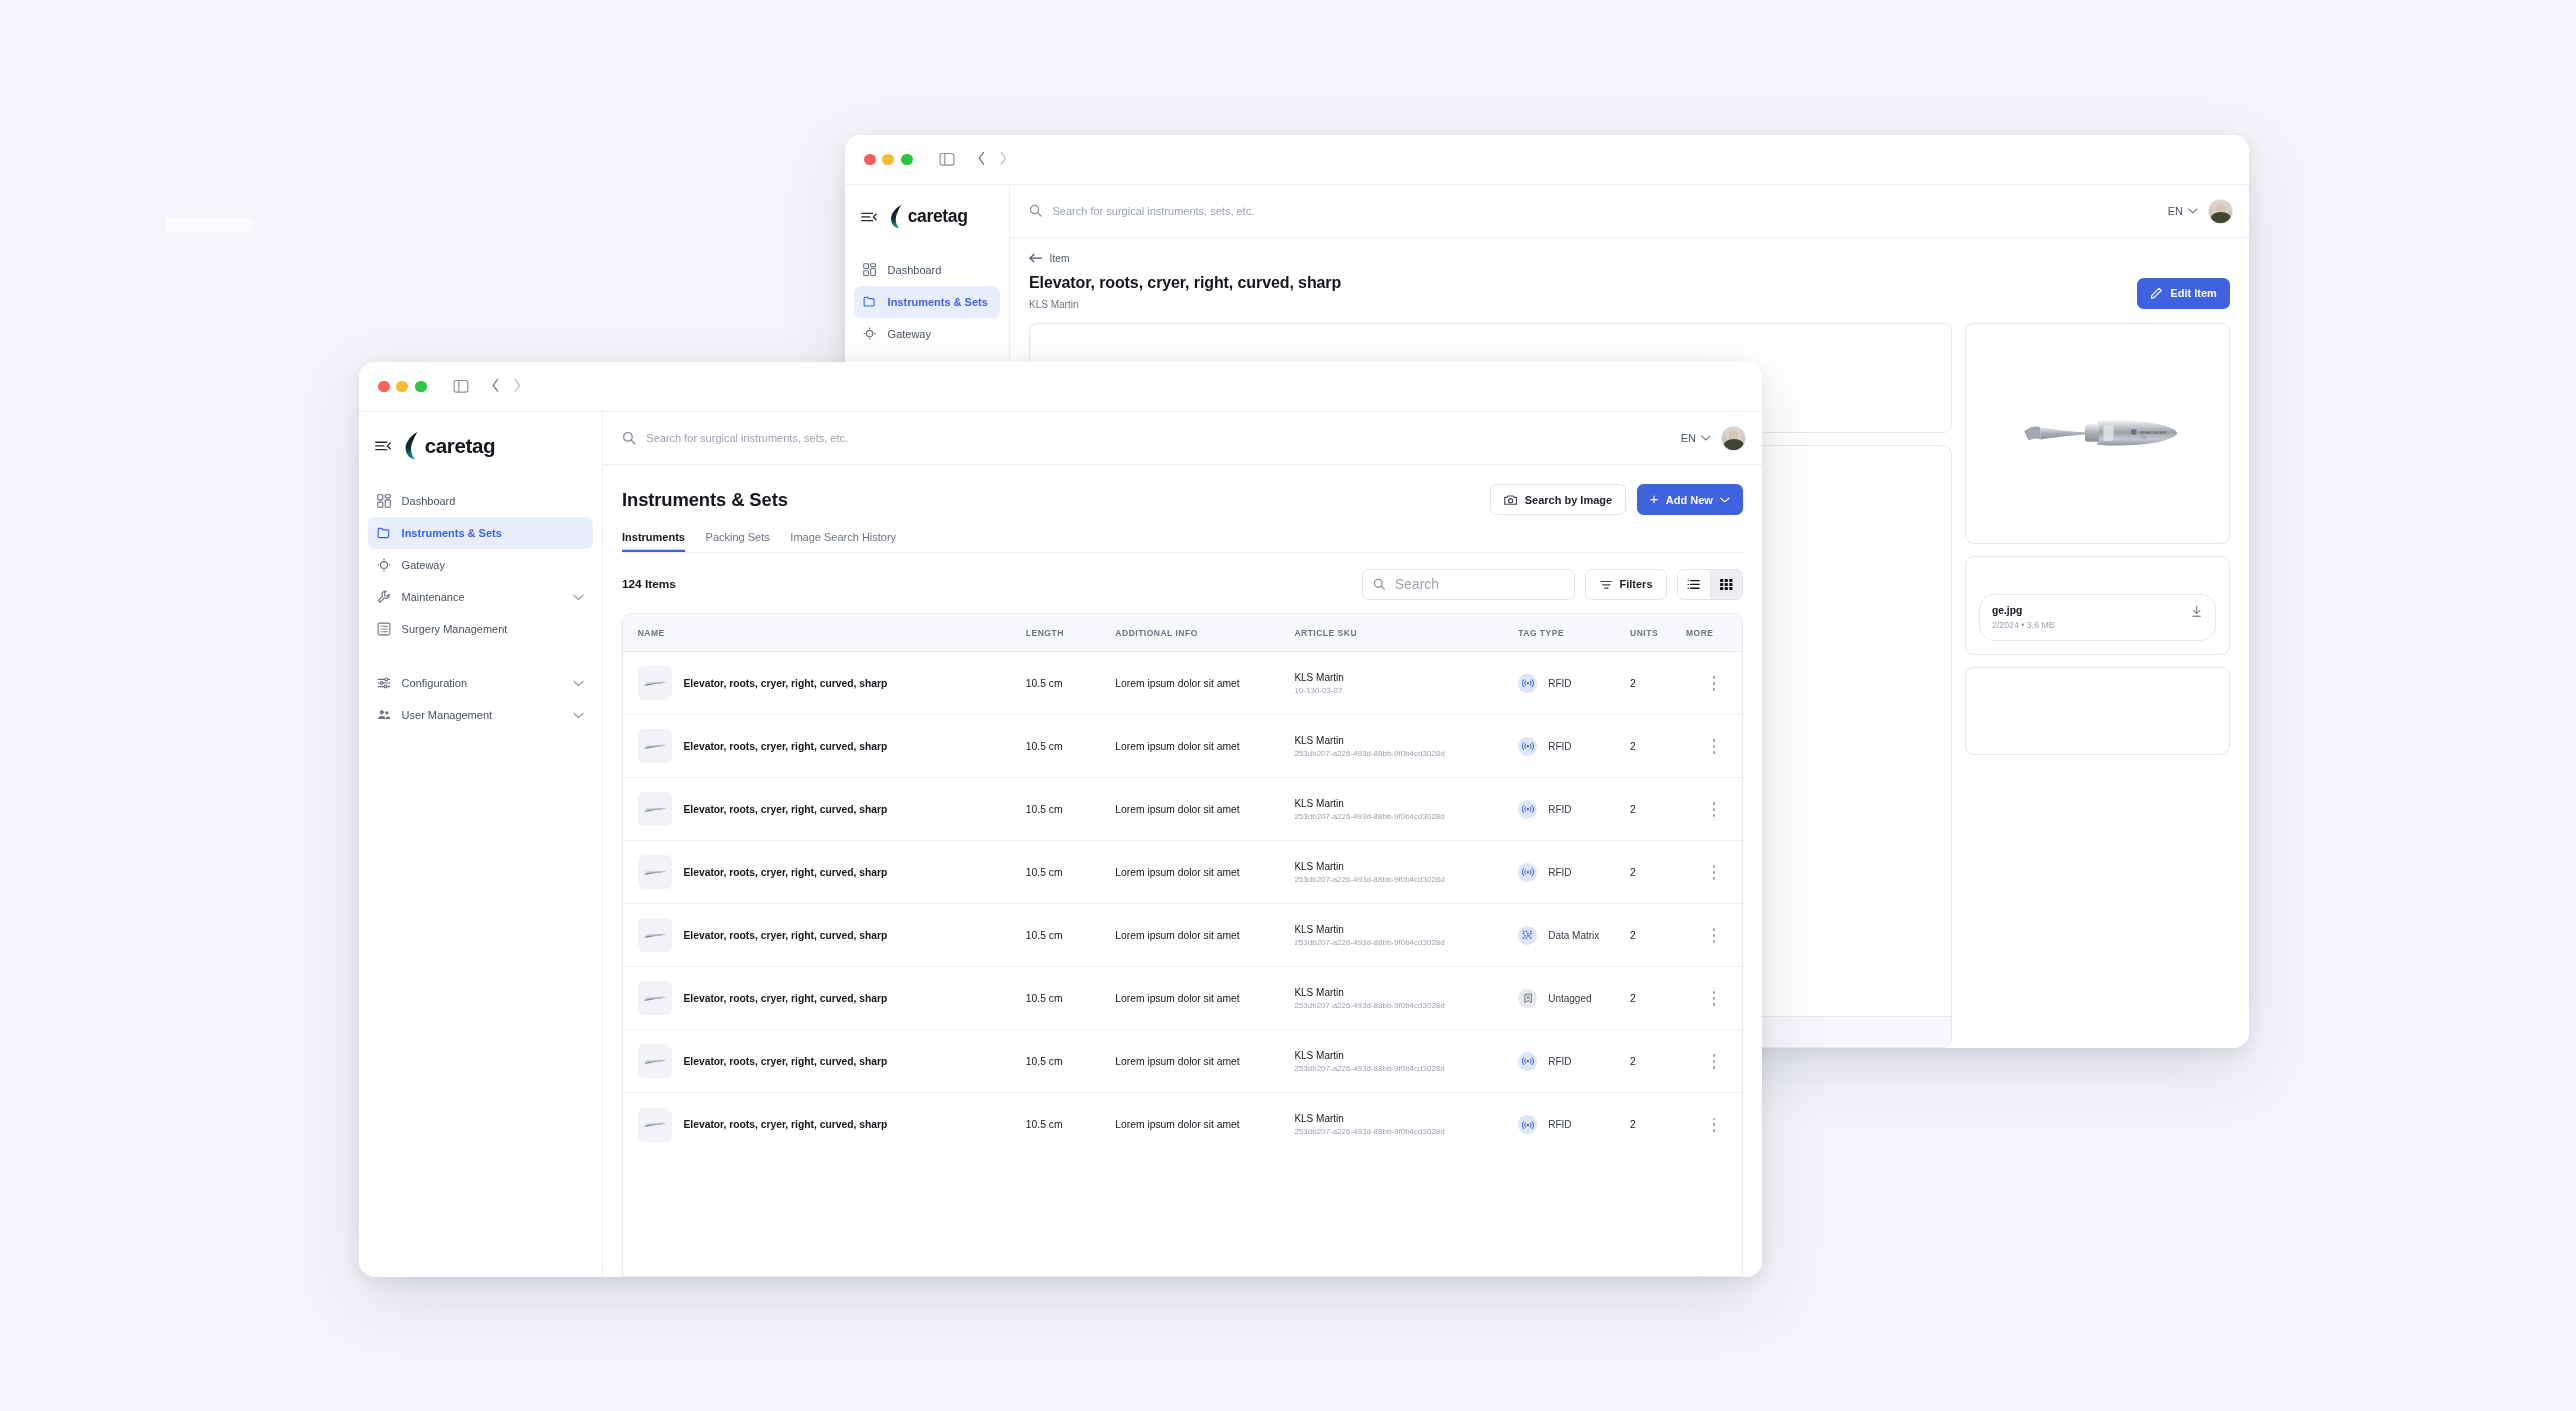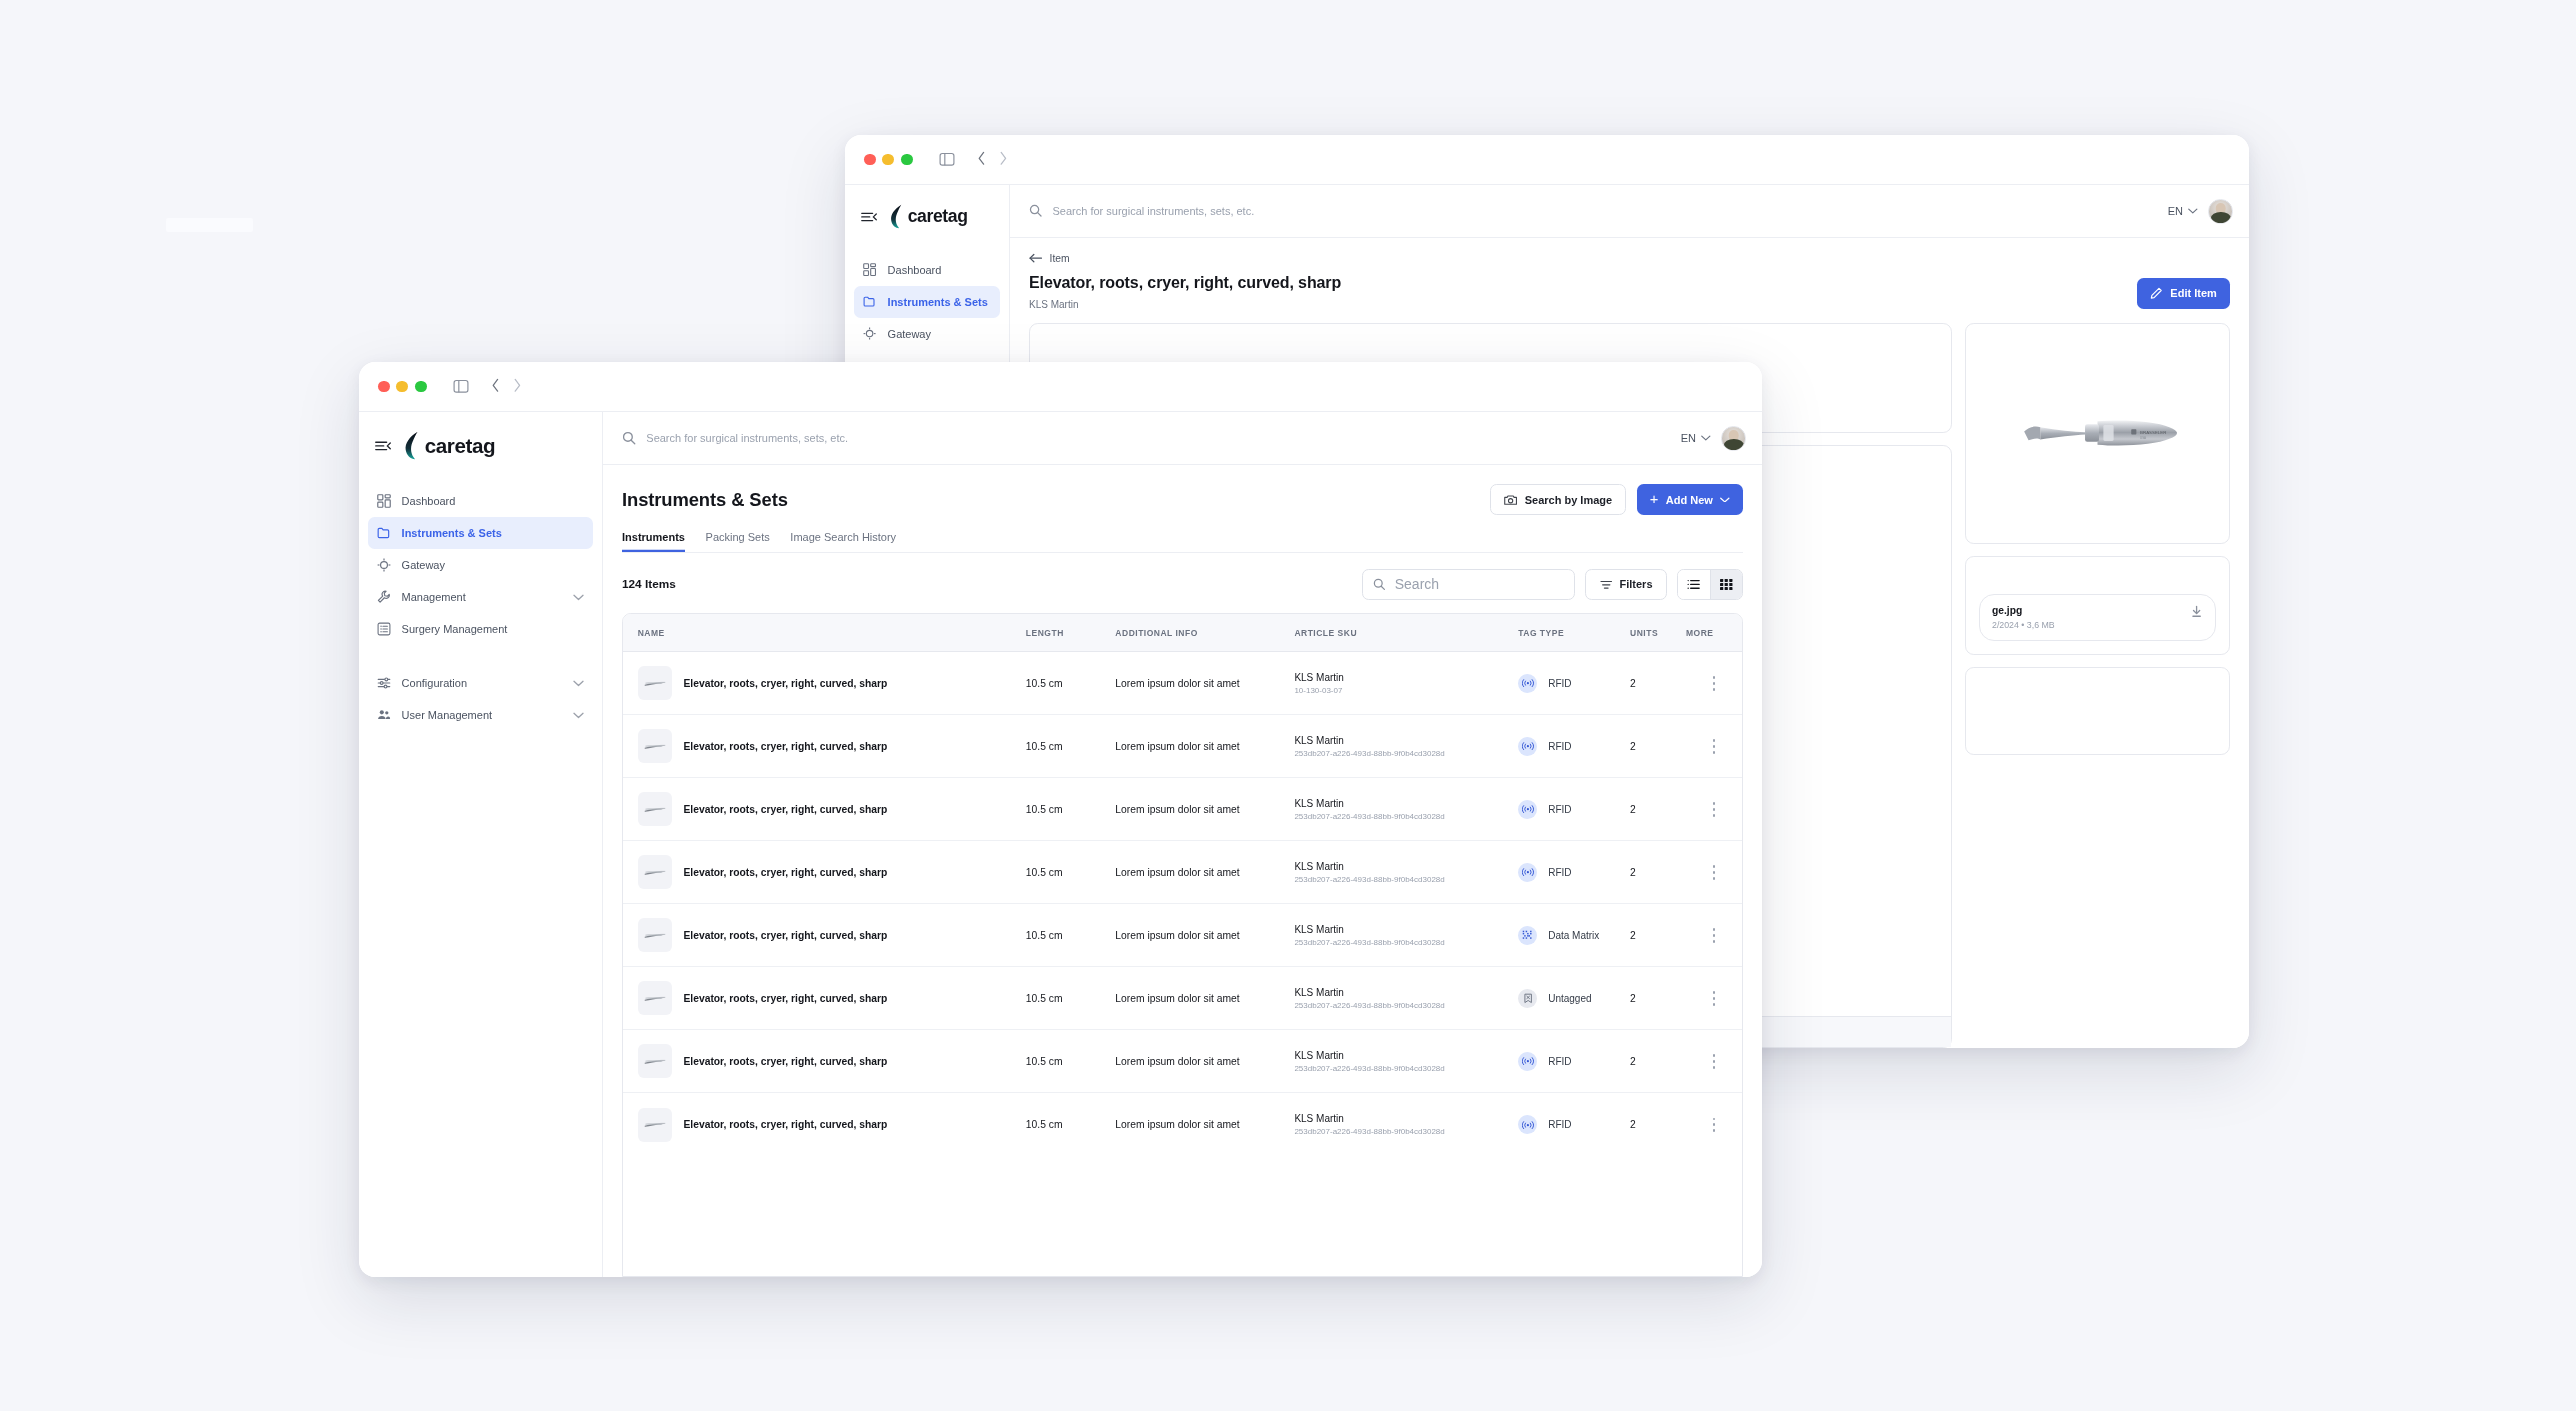--- a/index.html
+++ b/index.html
@@ -481,21 +481,21 @@
           </span>
           <span class="lbl">Gateway</span>
         </div>
 
         <div class="navitem">
           <span class="ic">
             <svg width="14" height="14" viewBox="0 0 18 18" fill="none" stroke="#6b7280" stroke-width="1.5" stroke-linecap="round" stroke-linejoin="round">
               <path d="M11.6 1.6a4 4 0 0 0-4.3 6.2L1.8 13.3l2.2 2.2 5.5-5.5a4 4 0 0 0 6.2-4.3L13.4 8 10 7.4 9.4 4Z"></path>
               </svg>
           </span>
-          <span class="lbl">Management</span>
+          <span class="lbl">Maintenance</span>
           <span class="chev">
             <svg width="11" height="6.6" viewBox="0 0 13 8" fill="none" stroke="#8a909c" stroke-width="1.6" stroke-linecap="round" stroke-linejoin="round">
                 <polyline points="1,1.6 6.5,6.6 12,1.6"></polyline>
               </svg>
           </span>
         </div>
 
         <div class="navitem">
           <span class="ic">
             <svg width="14" height="14" viewBox="0 0 18 18" fill="none" stroke="#6b7280" stroke-width="1.4">

